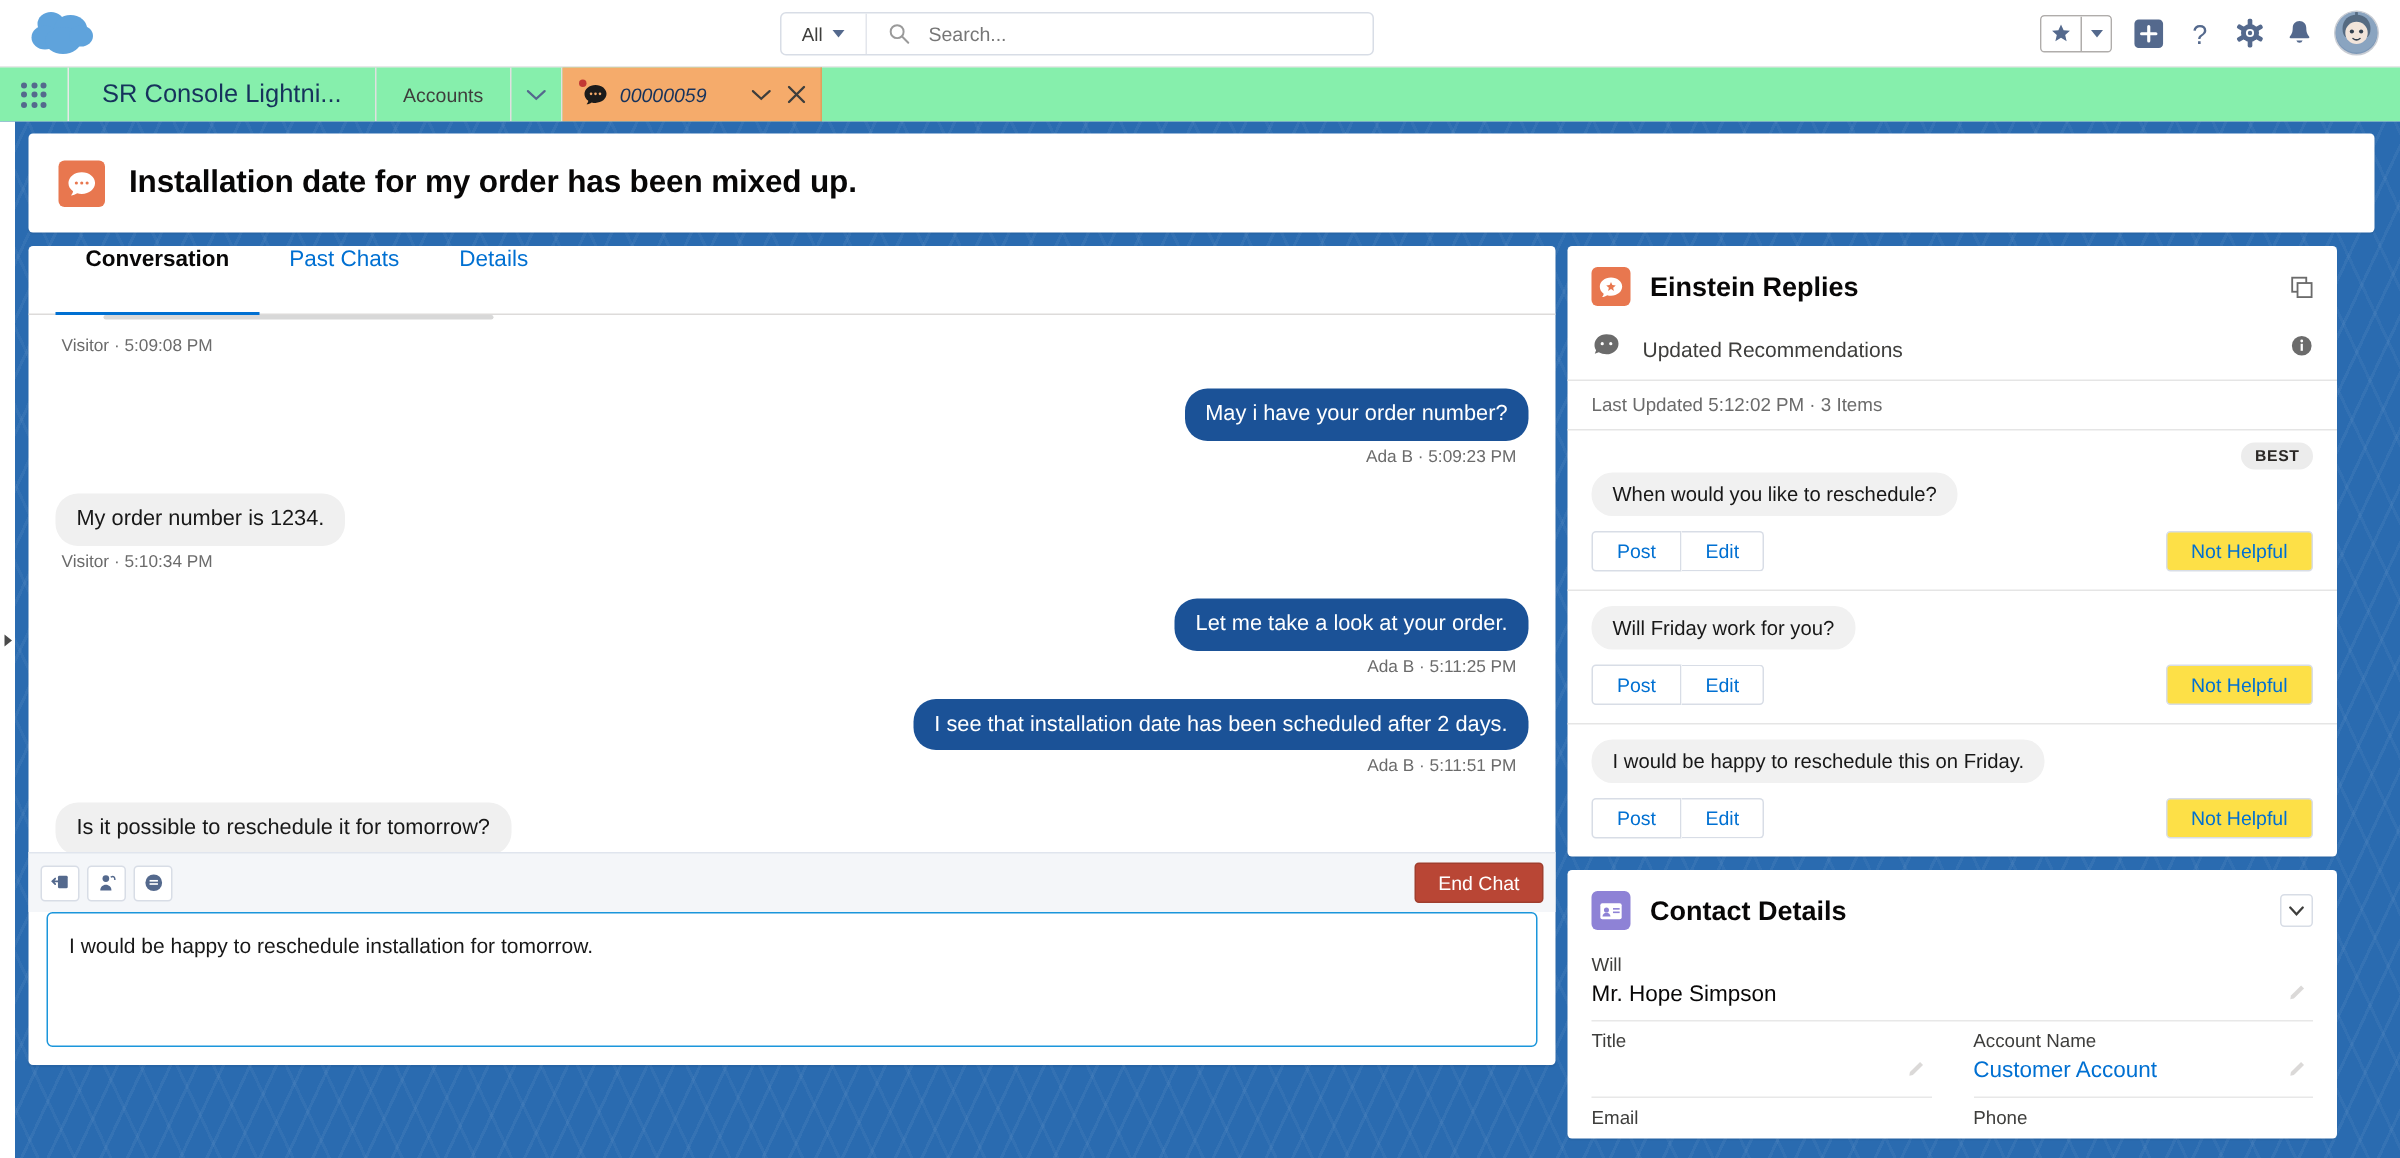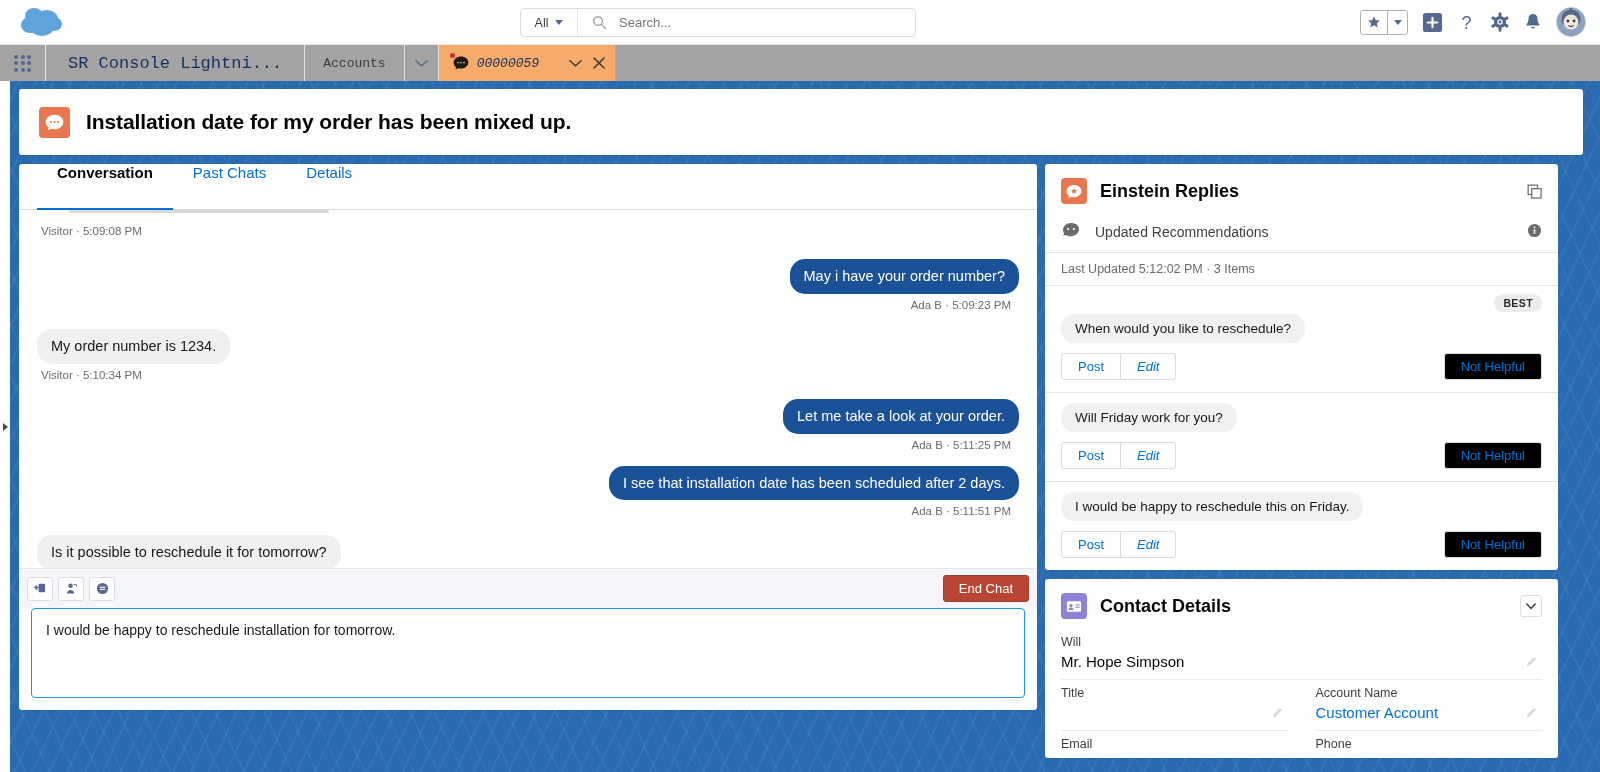--- a/index.html
+++ b/index.html
@@ -57,24 +57,23 @@
   .hdr-ico { cursor: pointer; display: flex; align-items: center; justify-content: center; }
   .avatar {
     width: 30px; height: 30px; border-radius: 50%;
     background: #7d98b7; overflow: hidden; cursor: pointer;
     display: flex; align-items: flex-end; justify-content: center;
     border: 1px solid #c9cdd4;
   }
 
   
   .app-bar {
-    height: 37px; background: #a3a3a3;
+    height: 37px; background: #86efac;
     display: flex; align-items: stretch;
     border-top: 1px solid #e8e8e8;
-    font-family: Liberation Mono, monospace;
   }
   .waffle {
     width: 46px; display: flex; align-items: center; justify-content: center;
     cursor: pointer; border-right: 1px solid #e8e8e8;
   }
   .waffle-grid {
     display: grid; grid-template-columns: repeat(3, 4px);
     grid-template-rows: repeat(3, 4px); gap: 2.5px;
   }
   .waffle-grid i { display:block; width:4px; height:4px; border-radius:50%; background:#54698d; }
@@ -254,23 +253,23 @@
     padding: 7px 14px; font-size: 13.5px; color: #181818;
   }
   .reply-actions { display: flex; align-items: center; margin-top: 10px; }
   .btn-group { display: flex; }
   .sbtn {
     border: 1px solid #d8dde6; background: #fff; color: #0070d2;
     font-size: 13px; padding: 5px 16px; cursor: pointer;
     font-family: inherit;
   }
   .btn-group .sbtn:first-child { border-radius: 3px 0 0 3px; }
-  .btn-group .sbtn:last-child { border-radius: 0 3px 3px 0; border-left: none; font-style: italic; }
+  .btn-group .sbtn:last-child { border-radius: 0 3px 3px 0; border-left: none; }
   .nothelpful {
-    margin-left: auto; border: 1px solid #d8dde6; background: #000000;
+    margin-left: auto; border: 1px solid #d8dde6; background: #fde047;
     color: #0070d2; font-size: 13px; padding: 5px 16px;
     border-radius: 3px; cursor: pointer; font-family: inherit;
   }
 
   
   .cd-head { display: flex; align-items: center; padding: 14px 16px 10px 16px; }
   .cd-collapse {
     margin-left: auto; width: 22px; height: 22px;
     border: 1px solid #d8dde6; border-radius: 3px; background: #fff;
     display: flex; align-items: center; justify-content: center; cursor: pointer;

